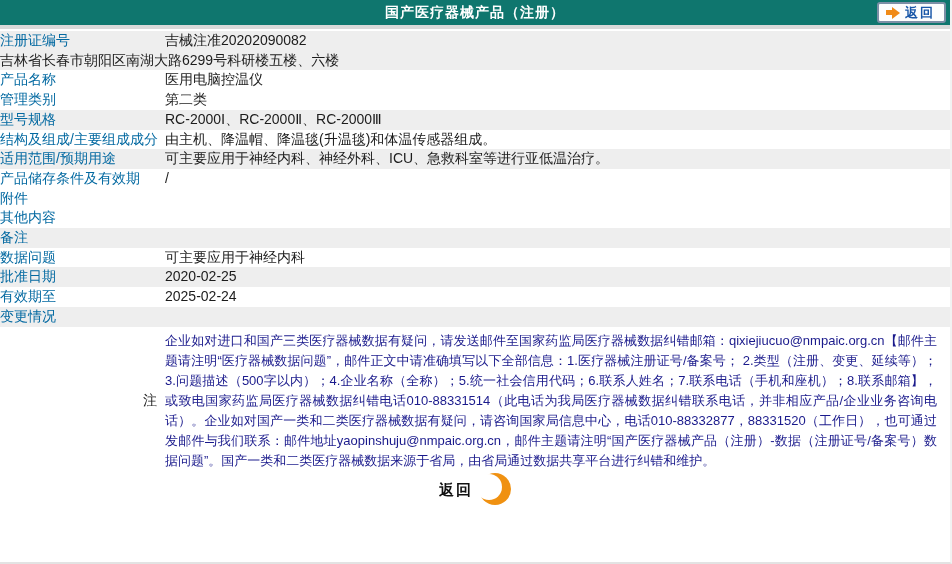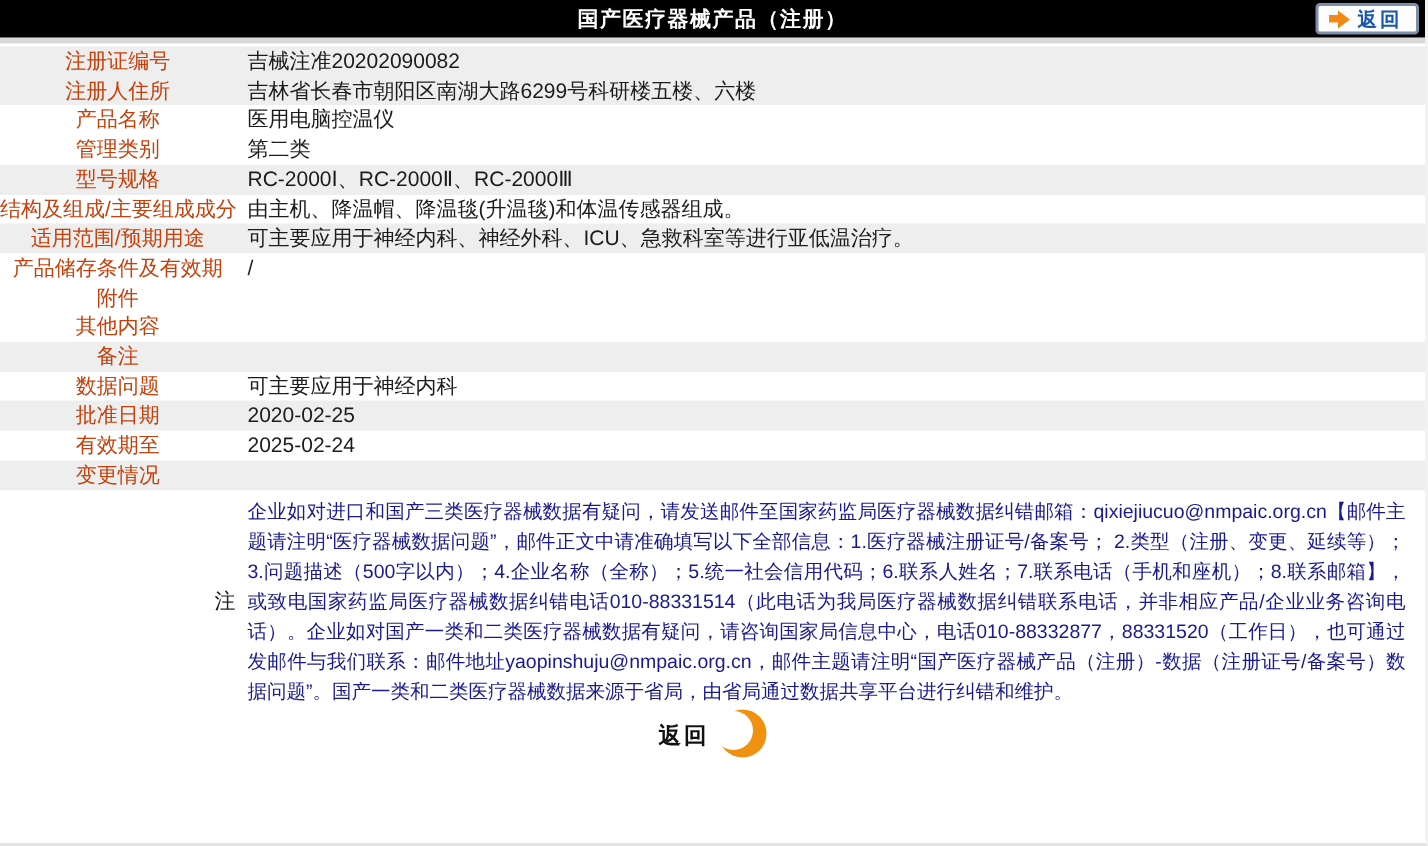--- a/index.html
+++ b/index.html
@@ -1,38 +1,38 @@
 <!DOCTYPE html>
 <html><head>
 <meta charset="utf-8">
 <style>
   * { margin:0; padding:0; box-sizing:border-box; }
   html,body { width:952px; height:564px; background:#ffffff; }
   body { font-family:"Liberation Sans","DejaVu Sans",sans-serif; color:#1c1c1c; overflow:hidden; }
   .page { width:952px; height:564px; border-right:2px solid #f2f2f2; border-bottom:2px solid #e3e3e3; }
 
   
-  .header { position:relative; height:25px; background:#000000;text-decoration:underline; }
+  .header { position:relative; height:25px; background:#0f766e;text-decoration:underline; }
   .title { position:absolute; left:0; right:0; top:4px; text-align:center;
            color:#ffffff; font-weight:bold; font-size:14px; letter-spacing:1px; }
   .back-btn { position:absolute; right:4px; top:2px; height:21px; padding:0 9px 0 7px;
               background:#fdfdfd; border:2px solid #7d8fa6; border-radius:3px;
               display:flex; align-items:center; gap:5px; cursor:pointer; }
   .arrow-icon { display:inline-flex; align-items:center; }
   .a-rect { width:6px; height:5px; background:#f08a17; display:inline-block; }
   .a-tri  { width:0; height:0; border-left:8px solid #f08a17;
             border-top:6px solid transparent; border-bottom:6px solid transparent; display:inline-block; }
   .back-label { color:#1a57a8; font-weight:bold; font-size:13px; letter-spacing:2px; }
   .header-strip { height:4px; background:#d9d9d9; }
 
   
   .table { padding-top:2px; }
   .row { display:flex; min-height:19.7px; line-height:19.7px; font-size:14px; }
   .row.shaded { background:#eeeeee; }
-  .label { width:165px; text-align:center; padding-right:8px; color:#c2410c; white-space:nowrap; }
+  .label { width:165px; text-align:left; padding-right:8px; color:#0369a1; white-space:nowrap; }
   .value { flex:1; color:#1c1c1c; }
 
   
   .note-row { display:flex; align-items:center; padding:4px 0 2px 0; background:#ffffff; }
   .note-label { width:165px; text-align:right; padding-right:8px; font-size:14px; }
   .note-text { flex:1; max-width:772px; font-size:13px; line-height:20px;
                color:#1a1a8c; text-align:justify; }
 
   
   .footer { height:36px; display:flex; justify-content:center; }
@@ -60,21 +60,20 @@
     </div>
   </div>
   <div class="header-strip"></div>
 
   <div class="table">
     <div class="row shaded">
       <div class="label">注册证编号</div>
       <div class="value">吉械注准20202090082</div>
     </div>
     <div class="row shaded">
-      <div class="label">注册人住所</div>
       <div class="value">吉林省长春市朝阳区南湖大路6299号科研楼五楼、六楼</div>
     </div>
     <div class="row">
       <div class="label">产品名称</div>
       <div class="value">医用电脑控温仪</div>
     </div>
     <div class="row">
       <div class="label">管理类别</div>
       <div class="value">第二类</div>
     </div>

